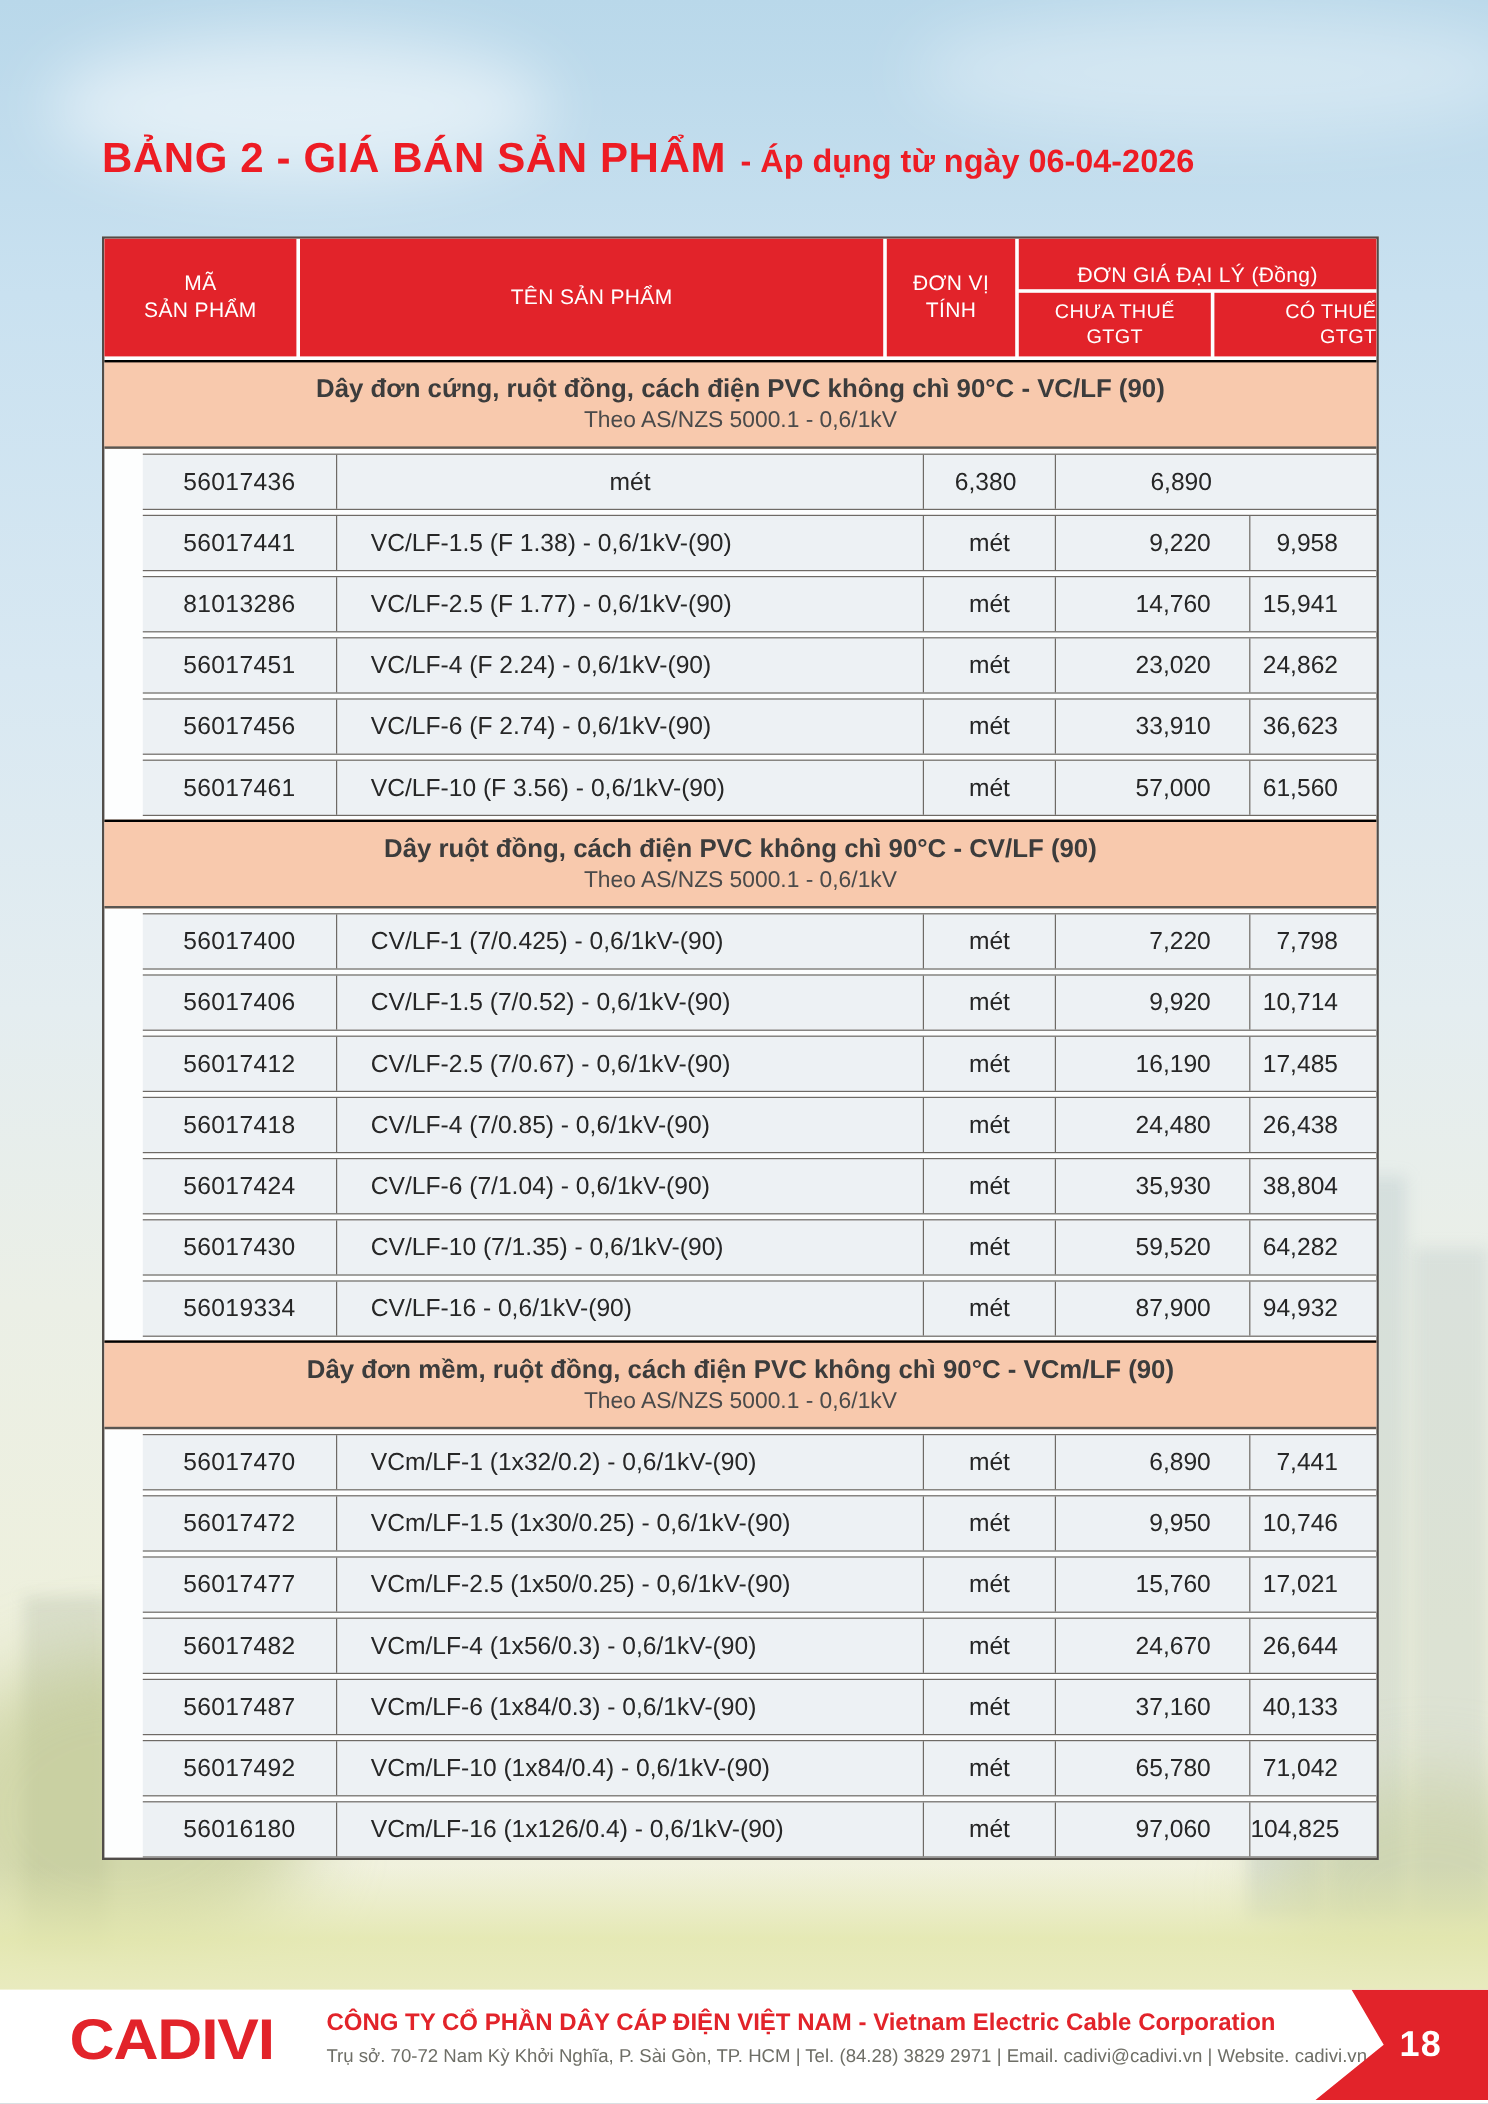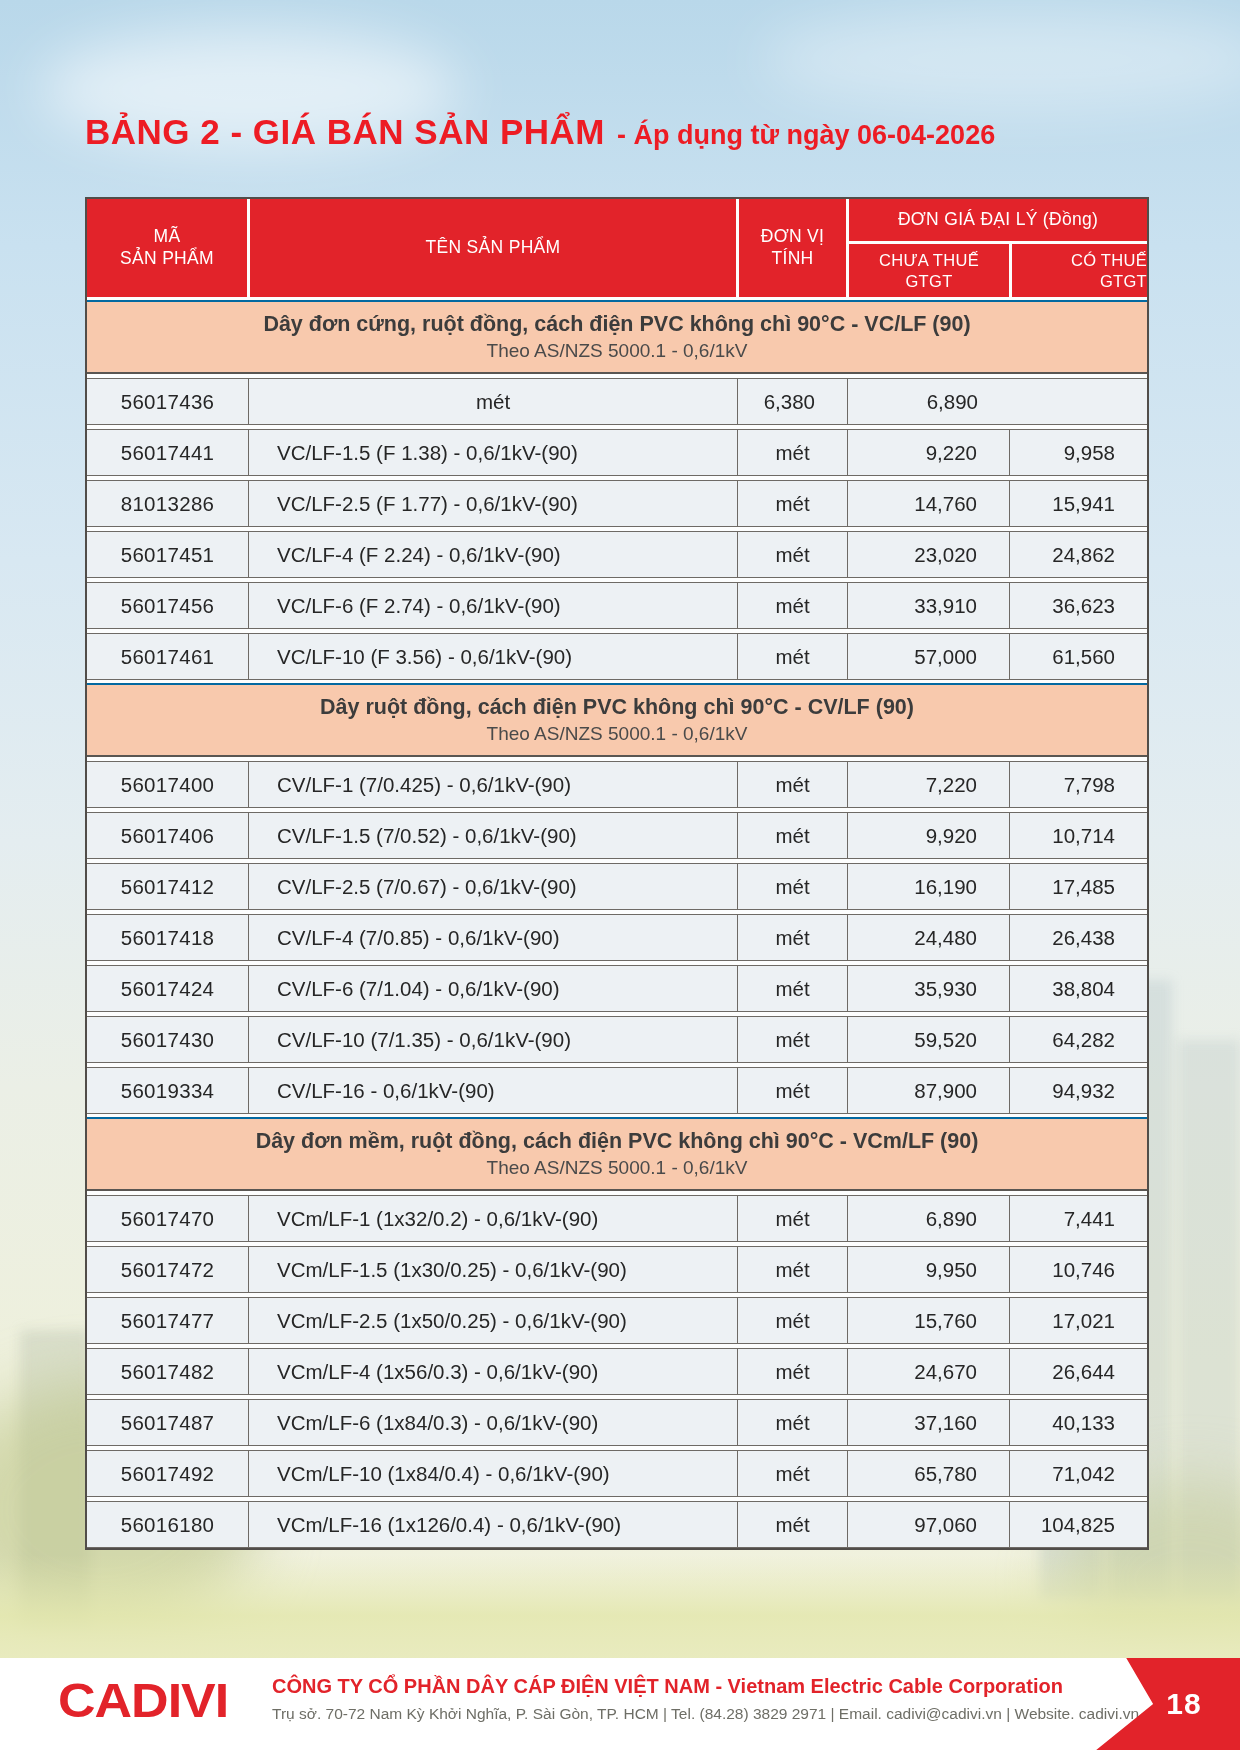--- a/index.html
+++ b/index.html
@@ -17,28 +17,28 @@
   .title .main{font-size:35px;font-weight:bold;letter-spacing:.5px;}
   .title .suffix{font-size:27px;font-weight:bold;}
 
   
   .price-table{position:absolute;left:85px;top:197px;width:1064px;border:2px solid #514d49;background:#fdfefe;box-sizing:border-box;}
   .thead{display:grid;grid-template-columns:160px 486px 107px 160px 1fr;grid-template-rows:42px 53px;gap:3px;background:#fdfefe;
     grid-template-areas:"code name unit group group" "code name unit pre post";}
   .th{display:flex;flex-direction:column;align-items:center;justify-content:center;color:#fff;font-size:17.5px;line-height:1.25;text-align:center;letter-spacing:.3px;}
   .th div{pointer-events:none;}
   .a-code{grid-area:code;} .a-name{grid-area:name;} .a-unit{grid-area:unit;}
-  .a-group{grid-area:group;} .a-pre{grid-area:pre;} .a-post{grid-area:post;align-items:flex-end;}
-
-  .band{height:70px;border-top:2px solid #0369a1;border-bottom:2px solid #5a5652;margin-top:3px;
+  .a-group{grid-area:group;justify-content:flex-end;} .a-pre{grid-area:pre;} .a-post{grid-area:post;align-items:flex-end;}
+
+  .band{height:70px;border-top:2px solid #000000;border-bottom:2px solid #5a5652;margin-top:3px;
     display:flex;flex-direction:column;align-items:center;justify-content:center;text-align:center;}
   .band .t1{font-size:21.5px;font-weight:bold;color:#3c3c3c;line-height:1.3;}
   .band .t2{font-size:19px;color:#4a4a4a;line-height:1.25;}
   .drow{display:grid;grid-template-columns:162px 489px 110px 162px 1fr;height:47px;margin-top:4px;
-    background:#edf1f4;border-top:1px solid #6e6a65;border-bottom:1px solid #6e6a65;box-sizing:border-box;}
+    background:#edf1f4;border-top:1px solid #6e6a65;border-bottom:1px solid #6e6a65;box-sizing:border-box;margin-left:32px;}
   .drow:first-of-type{margin-top:0;}
   .cell{display:flex;align-items:center;font-size:20.5px;color:#262626;box-sizing:border-box;border-right:1px solid #6e6a65;}
   .cell:last-child{border-right:none;}
   .c-code{justify-content:center;letter-spacing:.3px;}
   .c-name{padding-left:28px;}
   .c-unit{justify-content:center;}
   .c-num{justify-content:flex-end;padding-right:32px;}
 
   
   .footer{position:absolute;left:0;top:1658px;width:1240px;height:95px;background:#ffffff;}

